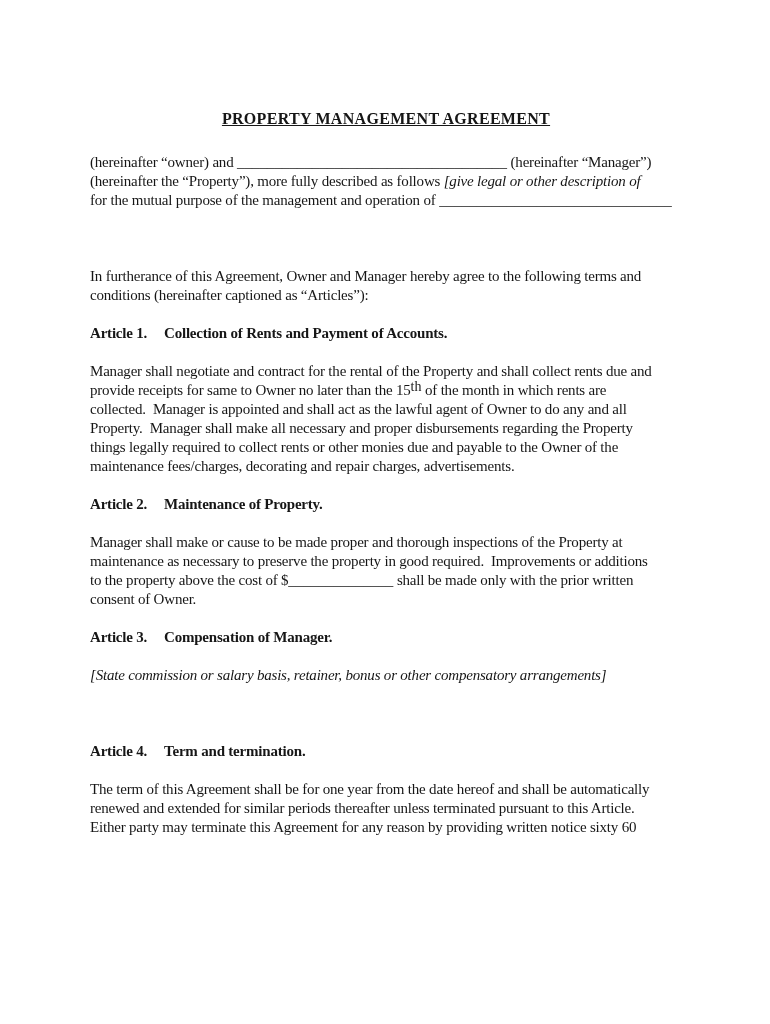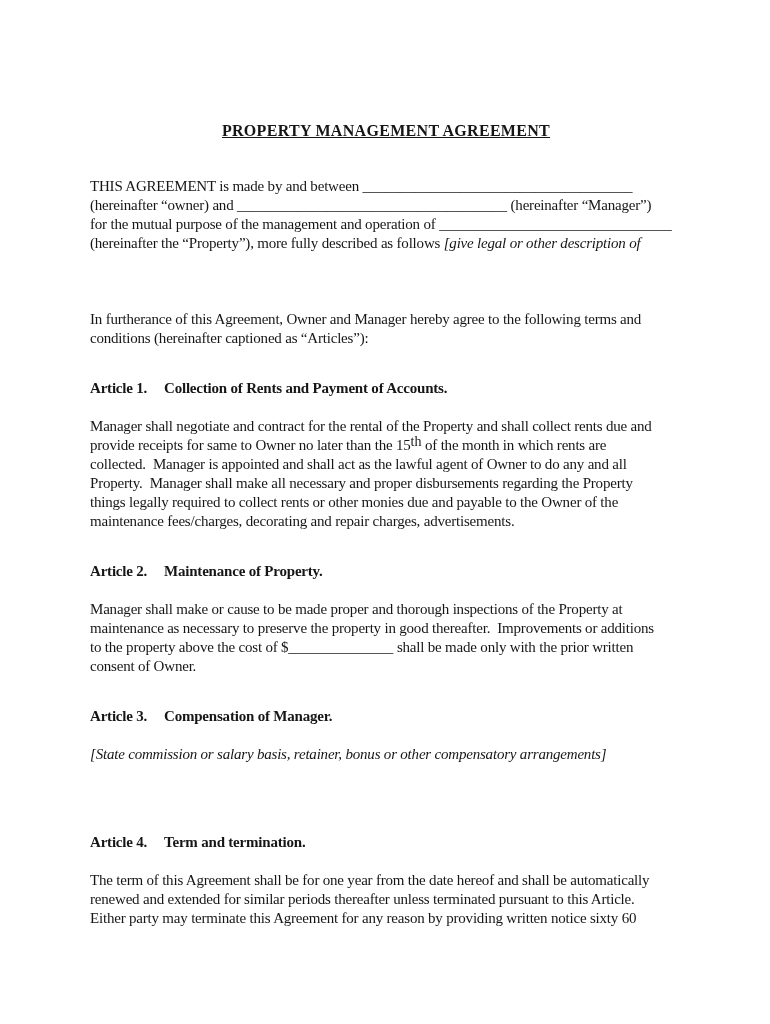--- a/index.html
+++ b/index.html
@@ -13,21 +13,21 @@
     height: 1024px;
     box-sizing: border-box;
     background: #ffffff;
     padding: 104px 88px 0 90px;
     overflow: hidden;
     font-family: "Liberation Serif", "DejaVu Serif", serif;
     color: #161616;
     font-size: 15px;
   }
   .doc-title {
-    margin: 16px;
+    margin: 4px;
     font-size: 16px;
     line-height: 22px;
     font-weight: 700;
     text-align: center;
     text-decoration: underline;
     letter-spacing: 0.3px;
     white-space: pre;
   }
   .line {
     line-height: 19px;
@@ -36,21 +36,20 @@
   }
   .line.blank {
     min-height: 19px;
   }
   .line.heading {
     font-weight: 700;
   }
   .hlabel {
     display: inline-block;
     min-width: 74px;
-    margin-top: 12px;
   }
   .italic {
     font-style: italic;
   }
   .sup {
     font-size: 14px;
     position: relative;
     top: -4.5px;
     letter-spacing: 0;
   }
@@ -59,24 +58,23 @@
   }
 </style>
 </head>
 <body>
 
 <div class="page">
   <h1 class="doc-title">PROPERTY MANAGEMENT AGREEMENT</h1>
   <div id="doc-body">
       <div class="line blank">&nbsp;</div>
       <div class="para">
-        <div class="line"><span>THIS AGREEMENT is made by and between </span><span class="blankfill">____________________________________</span></div>
         <div class="line"><span>(hereinafter “owner) and </span><span class="blankfill">____________________________________</span><span> (hereinafter “Manager”)</span></div>
+        <div class="line"><span>(hereinafter the “Property”), more fully described as follows </span><span class="italic">[give legal or other description of</span></div>
         <div class="line"><span>for the mutual purpose of the management and operation of </span><span class="blankfill">_______________________________</span></div>
-        <div class="line"><span>(hereinafter the “Property”), more fully described as follows </span><span class="italic">[give legal or other description of</span></div>
       </div>
       <div class="line blank">&nbsp;</div>
       <div class="line blank">&nbsp;</div>
       <div class="line blank">&nbsp;</div>
       <div class="para">
         <div class="line"><span>In furtherance of this Agreement, Owner and Manager hereby agree to the following terms and</span></div>
         <div class="line"><span>conditions (hereinafter captioned as “Articles”):</span></div>
       </div>
       <div class="line blank">&nbsp;</div>
       <div class="line heading"><span class="hlabel">Article 1.</span><span>Collection of Rents and Payment of Accounts.</span></div>
@@ -87,21 +85,21 @@
         <div class="line"><span>collected.  Manager is appointed and shall act as the lawful agent of Owner to do any and all</span></div>
         <div class="line"><span>Property.  Manager shall make all necessary and proper disbursements regarding the Property</span></div>
         <div class="line"><span>things legally required to collect rents or other monies due and payable to the Owner of the</span></div>
         <div class="line"><span>maintenance fees/charges, decorating and repair charges, advertisements.</span></div>
       </div>
       <div class="line blank">&nbsp;</div>
       <div class="line heading"><span class="hlabel">Article 2.</span><span>Maintenance of Property.</span></div>
       <div class="line blank">&nbsp;</div>
       <div class="para">
         <div class="line"><span>Manager shall make or cause to be made proper and thorough inspections of the Property at</span></div>
-        <div class="line"><span>maintenance as necessary to preserve the property in good thereafter.  Improvements or additions</span></div>
+        <div class="line"><span>maintenance as necessary to preserve the property in good required.  Improvements or additions</span></div>
         <div class="line"><span>to the property above the cost of $</span><span class="blankfill">______________</span><span> shall be made only with the prior written</span></div>
         <div class="line"><span>consent of Owner.</span></div>
       </div>
       <div class="line blank">&nbsp;</div>
       <div class="line heading"><span class="hlabel">Article 3.</span><span>Compensation of Manager.</span></div>
       <div class="line blank">&nbsp;</div>
       <div class="para">
         <div class="line"><span class="italic">[State commission or salary basis, retainer, bonus or other compensatory arrangements]</span></div>
       </div>
       <div class="line blank">&nbsp;</div>

